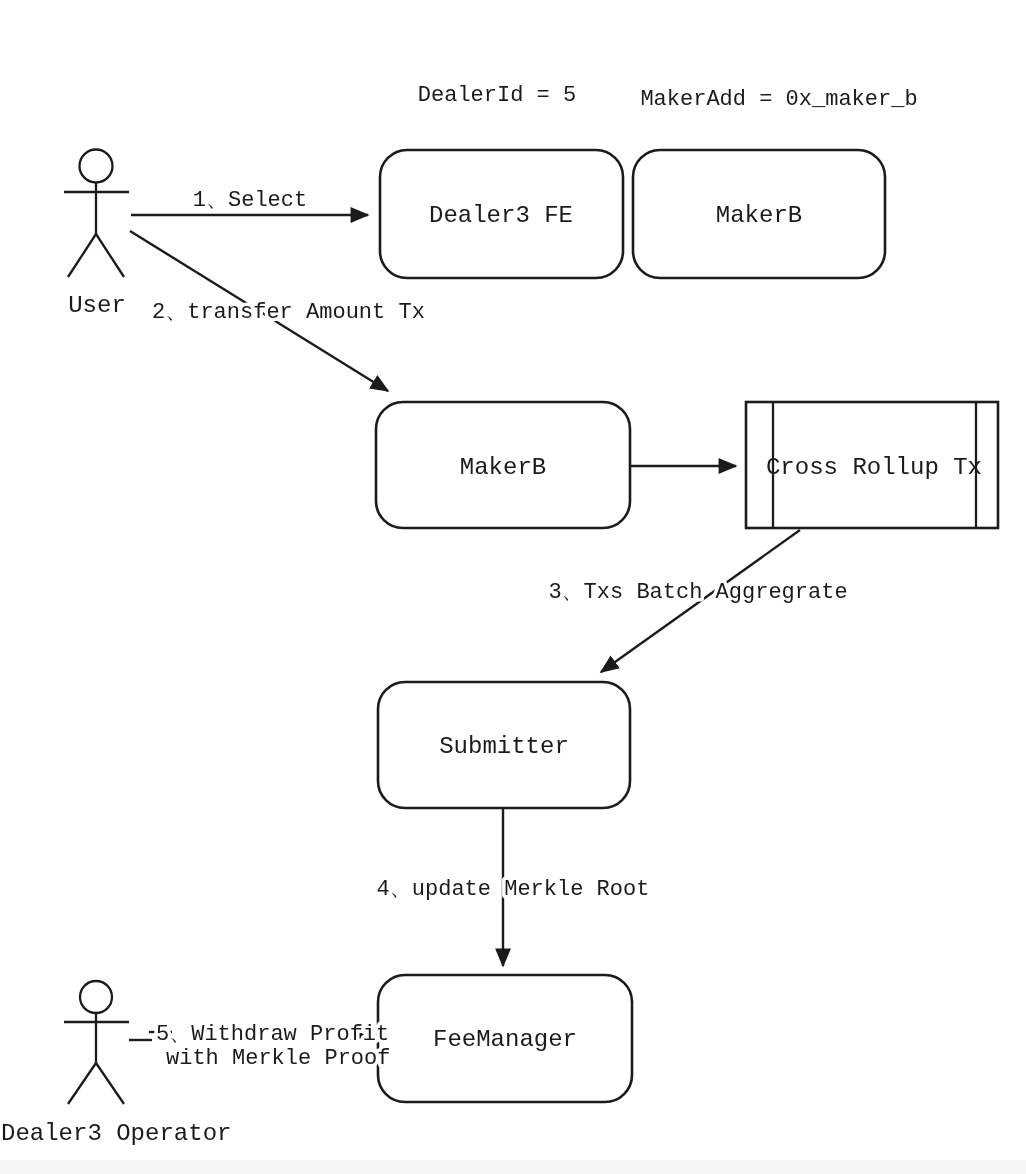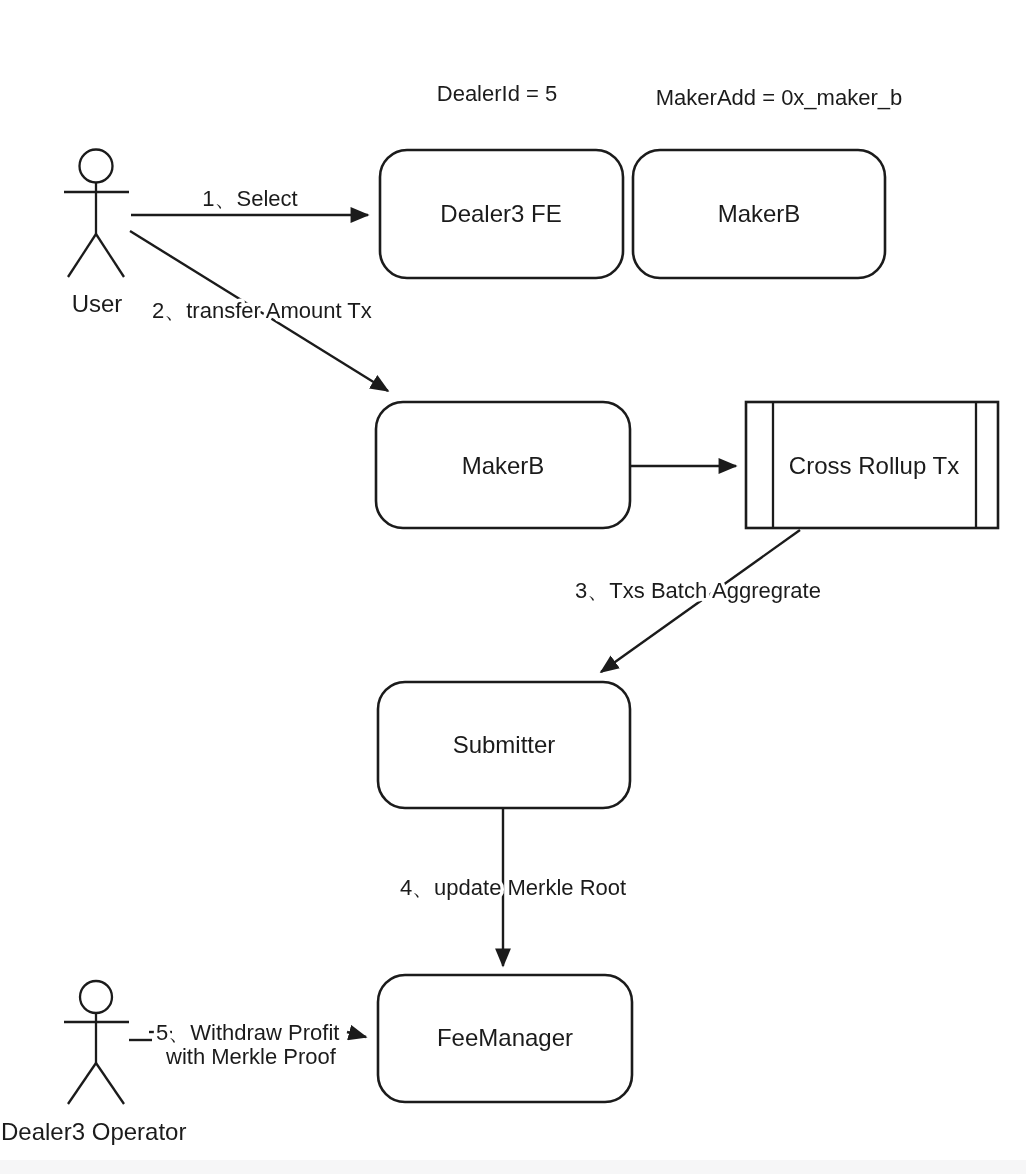--- a/index.html
+++ b/index.html
@@ -1,17 +1,17 @@
 <!DOCTYPE html>
 <html><head>
 <meta charset="utf-8">
 <style>
   html,body{margin:0;padding:0;background:#ffffff;}
   .stage{position:relative;width:1026px;height:1174px;background:#4d7c0f;overflow:hidden;
-         font-family:Liberation Sans, sans-serif;}
+         font-family:Liberation Mono, monospace;}
   svg{display:block;}
   .shape{fill:#ffffff;stroke:#1b1b1b;stroke-width:2.6;}
   .wire{stroke:#1b1b1b;stroke-width:2.4;fill:none;}
   .thin{stroke:#1b1b1b;stroke-width:2.3;fill:none;}
   text{fill:#1b1b1b;}
   .node-label{font-size:24px;text-anchor:middle;}
   .edge-label{font-size:22px;paint-order:stroke fill;stroke:#ffffff;stroke-width:7px;
               stroke-linejoin:round;}
   .edge-label.mid{text-anchor:middle;}
   .actor-label{font-size:24px;}

